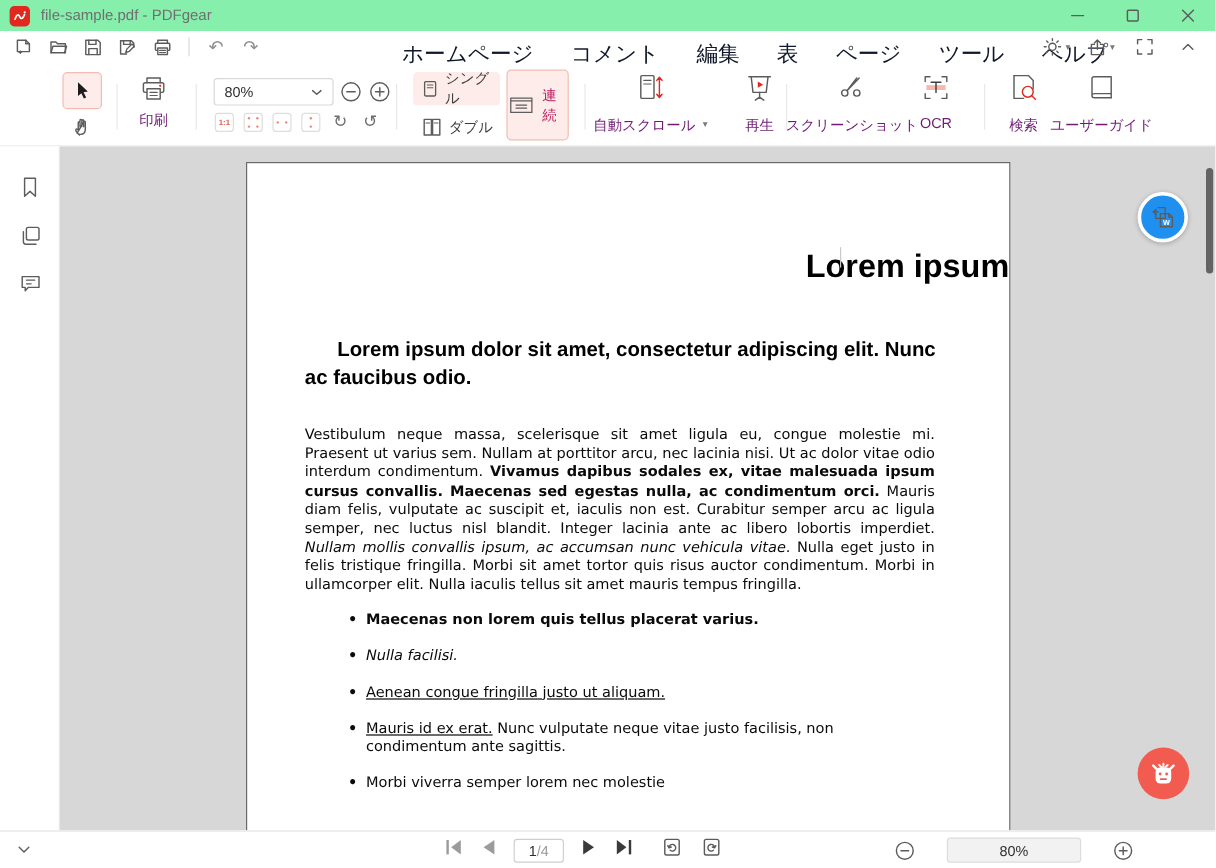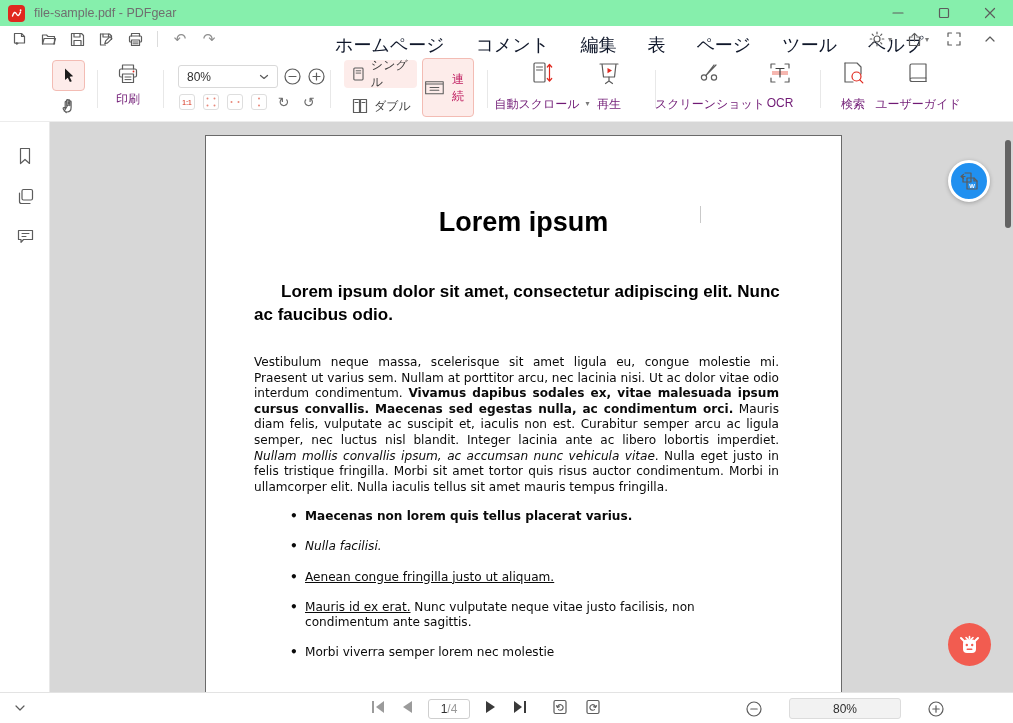--- a/index.html
+++ b/index.html
@@ -44,21 +44,21 @@
   .cont-btn { position:absolute; left:422px; top:2px; width:52px; height:59px; display:flex; align-items:center; justify-content:center; gap:6px; font-size:12px; color:#be185d; }
   .big-group { position:absolute; top:4px; display:flex; flex-direction:column; align-items:center; gap:8px; }
   .big-group .tool-label { margin-top:2px; }
 
   
   .main { position:absolute; left:0; top:122px; width:1013px; height:570px; }
   .left-rail { position:absolute; left:0; top:0; width:50px; height:570px; background:#fff; border-right:1px solid #e8e8e8; }
   .rail-btn { position:absolute; left:13px; width:24px; height:24px; display:flex; align-items:center; justify-content:center; }
   .canvas { position:absolute; left:50px; top:0; width:963px; height:570px; background:#d7d7d7; overflow:hidden; }
   .page { position:absolute; left:155px; top:13px; width:637px; height:600px; background:#fff; border:1px solid #6a6a6a; }
-  .doc-title { margin-top:71px; text-align:center; font-size:27px; font-weight:bold; color:#000; font-family:"Liberation Sans", sans-serif; }
+  .doc-title { margin-top:71px; text-align:right; font-size:27px; font-weight:bold; color:#000; font-family:"Liberation Sans", sans-serif; }
   .caret-artifact { position:absolute; left:494px; top:70px; width:1px; height:17px; background:#c9c9c9; }
   .doc-h2 { margin:42px 50px 0 48px; font-size:17px; line-height:23px; font-weight:bold; color:#000; text-indent:27px; }
   .doc-body { margin:0 62px 0 48px; font-family:"DejaVu Sans", sans-serif; font-size:12.1px; line-height:15.6px; color:#0a0a0a; text-align:justify; }
   .p1 { margin-top:29px; }
   .p2 { margin-top:12px; text-align:left; }
   .bullets { margin-top:14px; }
   .bullet { display:flex; margin-bottom:14.5px; text-align:left; }
   .bullet .dot { width:15px; margin-left:36px; flex:none; font-weight:bold; }
   .bullet .btxt { flex:1; padding-right:10px; }
   .b-bold { font-weight:bold; }
@@ -290,21 +290,21 @@
     <svg class="ln" width="24" height="26" viewBox="0 0 24 26">
         <rect x="4" y="3" width="11" height="19" rx="1"></rect>
         <path d="M6.5 7h6M6.5 10h6" stroke-width="1"></path>
         <path d="M19.5 4.5v16M17.3 7L19.5 4.3 21.7 7M17.3 18.5l2.2 2.7 2.2-2.7" stroke="#e0281e"></path>
       </svg>
     <div style="display:flex;align-items:center;gap:4px;">
       <span class="tool-label">自動スクロール</span>
       <span class="caret">▾</span>
     </div>
   </div>
-  <div class="big-group" style="left:588px; width:42px;">
+  <div class="big-group" style="left:612px; width:42px;">
     <svg class="ln" width="24" height="26" viewBox="0 0 24 26">
         <path d="M3 4h18M5 4l1.5 13h11L19 4"></path>
         <path d="M12 17v4M8.5 23.5L12 21l3.5 2.5"></path>
         <path d="M10.5 8l4.5 2.6-4.5 2.6z" fill="#e0281e" stroke="none"></path>
       </svg>
     <span class="tool-label">再生</span>
   </div>
   <div class="tsep" style="left:655px;"></div>
 
   <div class="big-group" style="left:661px; width:98px;">

